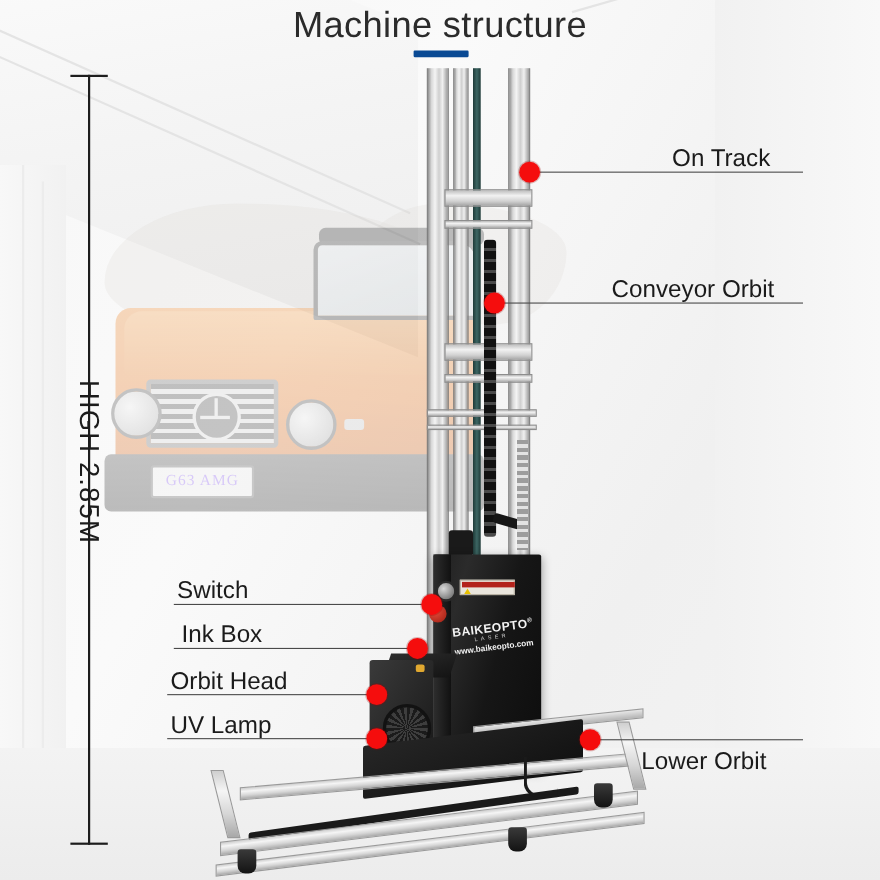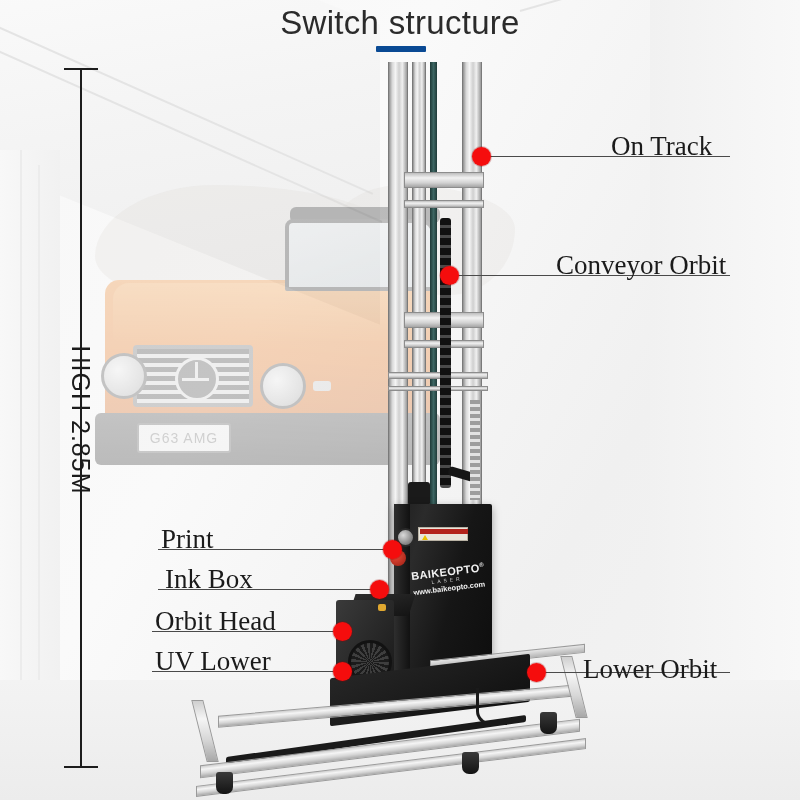--- a/index.html
+++ b/index.html
@@ -43,21 +43,21 @@
     border:3px solid #dcdcdc;background:#4a4a4a;}
   .car .star:before,.car .star:after{content:"";position:absolute;background:#dcdcdc;}
   .car .star:before{left:17px;top:2px;width:3px;height:17px;}
   .car .star:after{left:4px;top:18px;width:27px;height:3px;transform:rotate(0deg);}
   .car .lamp{position:absolute;width:40px;height:40px;border-radius:50%;
     background:radial-gradient(circle at 35% 35%,#f0f0f0,#9d9d9d);border:3px solid #4a4a4a;}
   .car .lamp.l{left:6px;top:168px;}
   .car .lamp.r{left:165px;top:178px;}
   .car .plate{position:absolute;left:42px;top:238px;width:90px;height:26px;background:#efefef;
     border:2px solid #5a5a5a;border-radius:3px;display:flex;align-items:center;justify-content:center;
-    font-family:Liberation Sans, sans-serif;font-size:14px;color:#737373;letter-spacing:1px;}
+    font-family:Liberation Serif, serif;font-size:14px;color:#8b5cf6;letter-spacing:1px;}
   .car .bumper{position:absolute;left:0px;top:228px;width:345px;height:52px;
     background:linear-gradient(180deg,#4a4a4a,#2e2e2e);border-radius:6px;}
   .car .fog{position:absolute;left:218px;top:196px;width:18px;height:10px;background:#cfcfcf;border-radius:3px;}
 
   
   .title{position:absolute;left:0;top:4px;width:800px;text-align:center;
     font-size:33px;color:#2b2b2b;font-weight:400;letter-spacing:.3px;}
   .title-accent{position:absolute;left:376px;top:46px;width:50px;height:6px;background:#0a4a94;border-radius:1px;}
 
   
@@ -148,21 +148,21 @@
   .c2{left:540px;top:712px;}
   .c3{left:216px;top:772px;}
   .cable{position:absolute;left:476px;top:688px;width:28px;height:34px;
     border-left:3px solid #1a1a1a;border-bottom:3px solid #1a1a1a;border-radius:0 0 0 14px;}
 
   
   .callout{position:absolute;}
   .leader{position:absolute;height:1px;background:#4a4a4a;}
   .dot{position:absolute;width:19px;height:19px;border-radius:50%;background:#f50d0d;
     box-shadow:0 0 0 1px rgba(150,0,0,.25);}
-  .clabel{position:absolute;font-size:27px;color:#1b1b1b;white-space:nowrap;font-family:Liberation Serif, serif;}
+  .clabel{position:absolute;font-size:22px;color:#1b1b1b;white-space:nowrap;}
 </style>
 </head>
 <body>
 
 <div id="stage">
 
   <div class="room">
     <div class="ceiling"></div>
     <div class="ceil-line" style="left:-20px;top:18px;width:430px;transform:rotate(24deg);"></div>
     <div class="ceil-line" style="left:-20px;top:42px;width:440px;transform:rotate(24deg);"></div>
@@ -183,21 +183,21 @@
     <div class="windshield"></div>
     <div class="grille"></div>
     <div class="star"></div>
     <div class="lamp l"></div>
     <div class="lamp r"></div>
     <div class="bumper"></div>
     <div class="fog"></div>
     <div class="plate">G63 AMG</div>
   </div>
 
-  <div class="title">Switch structure</div>
+  <div class="title">Machine structure</div>
   <div class="title-accent" style="background: rgb(10, 74, 148);"></div>
 
   <div class="dim-cap top"></div>
   <div class="dim-line"></div>
   <div class="dim-cap bot"></div>
   <div class="dim-label">HIGH 2.85M</div>
 
   <div class="machine">
     <div class="col col-a"></div>
     <div class="col col-b"></div>
@@ -256,40 +256,40 @@
 
   <div class="callout">
     <div class="leader" style="left:450px;top:275px;width:280px;"></div>
     <div class="dot" style="left: 440px; top: 266px; background: rgb(245, 13, 13);"></div>
     <div class="clabel" style="left:556px;top:250px;">Conveyor Orbit</div>
   </div>
 
   <div class="callout">
     <div class="leader" style="left:537px;top:672px;width:193px;"></div>
     <div class="dot" style="left: 527px; top: 663px; background: rgb(245, 13, 13);"></div>
-    <div class="clabel" style="left:583px;top:654px;">Lower Orbit</div>
+    <div class="clabel" style="left:583px;top:679px;">Lower Orbit</div>
   </div>
 
   <div class="callout">
     <div class="leader" style="left:158px;top:549px;width:240px;"></div>
     <div class="dot" style="left: 383px; top: 540px; background: rgb(245, 13, 13);"></div>
-    <div class="clabel" style="left:161px;top:524px;">Print</div>
+    <div class="clabel" style="left:161px;top:524px;">Switch</div>
   </div>
 
   <div class="callout">
     <div class="leader" style="left:158px;top:589px;width:227px;"></div>
     <div class="dot" style="left: 370px; top: 580px; background: rgb(245, 13, 13);"></div>
     <div class="clabel" style="left:165px;top:564px;">Ink Box</div>
   </div>
 
   <div class="callout">
     <div class="leader" style="left:152px;top:631px;width:196px;"></div>
     <div class="dot" style="left: 333px; top: 622px; background: rgb(245, 13, 13);"></div>
     <div class="clabel" style="left:155px;top:606px;">Orbit Head</div>
   </div>
 
   <div class="callout">
     <div class="leader" style="left:152px;top:671px;width:196px;"></div>
     <div class="dot" style="left: 333px; top: 662px; background: rgb(245, 13, 13);"></div>
-    <div class="clabel" style="left:155px;top:646px;">UV Lower</div>
+    <div class="clabel" style="left:155px;top:646px;">UV Lamp</div>
   </div>
 
 </div>
 
 </body></html>

